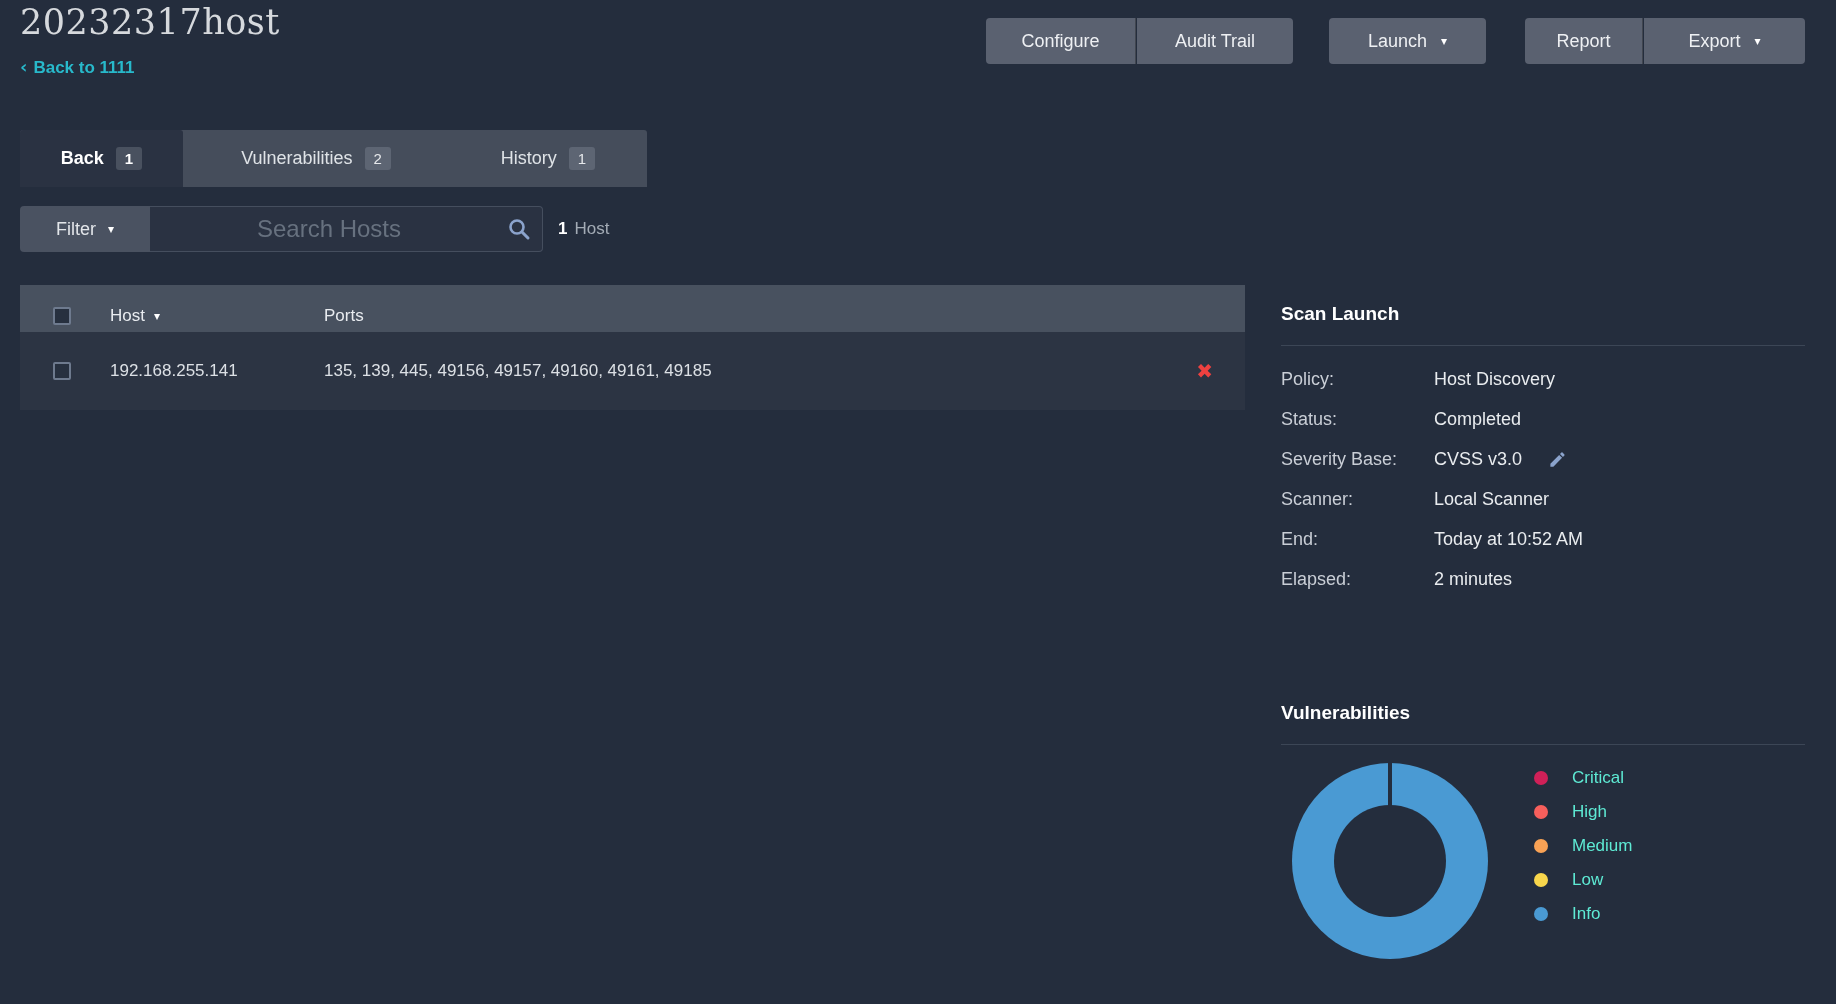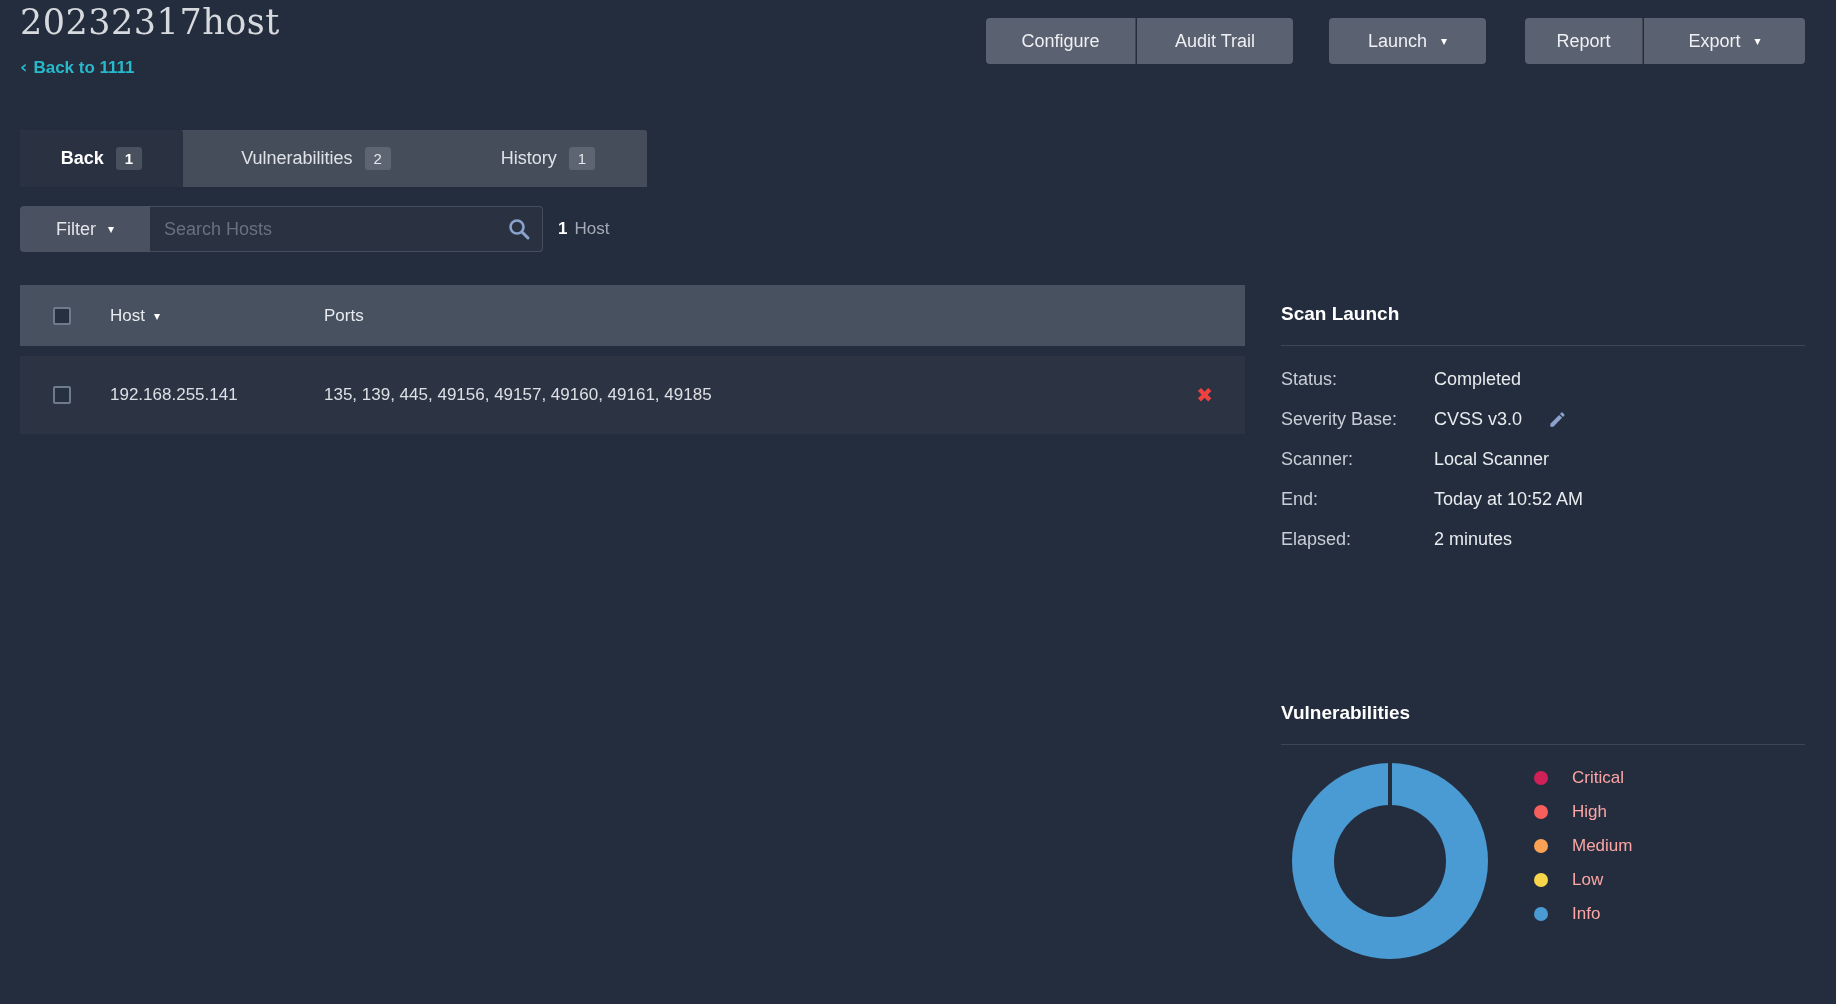--- a/index.html
+++ b/index.html
@@ -67,37 +67,37 @@
   .filter-btn {
     width:130px; height:46px; background:#4a5261; border-radius:4px 0 0 4px;
     color:#e3e6ea; font-size:18px; display:flex; align-items:center; justify-content:center;
     gap:12px; cursor:pointer;
   }
   .filter-btn .caret { font-size:12px; color:#ffffff; }
   .search-box { position:relative; width:393px; height:46px; }
   .search-box input {
     width:100%; height:100%; background:#2a3242;
     border:1px solid #454e5e; border-left:none; border-radius:0 4px 4px 0;
-    color:#dce0e5; font-size:18px; padding:0 48px 0 14px;
-    font-family:"Liberation Sans", sans-serif; outline:none;
+    color:#dce0e5; font-size:24px; padding:0 48px 0 14px;
+    font-family:"Liberation Sans", sans-serif; outline:none;text-align:center;
   }
   .search-box input::placeholder { color:#67717f; }
   .search-icon { position:absolute; right:12px; top:11px; cursor:pointer; }
   .host-count { position:absolute; left:558px; top:206px; height:46px; display:flex; align-items:center; font-size:17px; }
   .host-count .num { color:#ffffff; font-weight:700; margin-right:7px; }
   .host-count .lbl { color:#a3abb5; }
 
   
   .table-header {
     position:absolute; left:20px; top:285px; width:1225px; height:61px;
     background:#48515f; display:flex; align-items:center;
     font-size:17px; color:#e9ecf0;
   }
   .table-row {
-    position:absolute; left:20px; top:356px; width:1225px; height:78px;
+    position:absolute; left:20px; top:332px; width:1225px; height:78px;
     background:#2c3443; display:flex; align-items:center;
     font-size:17px; color:#dce0e5; cursor:pointer;
   }
   .cb {
     width:18px; height:18px; border:2px solid #6e7a8e; border-radius:2px;
     background:#27303f; margin-left:33px; flex:0 0 auto; cursor:pointer;
   }
   .col-host { width:253px; padding-left:39px; display:flex; align-items:center; gap:9px; }
   .sort-caret { font-size:12px; color:#ffffff; }
   .col-ports { flex:1; }
@@ -128,21 +128,21 @@
   }
   .donut-hole {
     position:absolute; left:42px; top:42px; width:112px; height:112px;
     border-radius:50%; background:#242d3d;
   }
   .donut-gap { position:absolute; left:96px; top:0; width:4px; height:44px; background:#242d3d; }
 
   .legend { position:absolute; left:1534px; top:761px; }
   .legend-item { height:34px; display:flex; align-items:center; cursor:pointer; }
   .legend-dot { width:14px; height:14px; border-radius:50%; flex:0 0 auto; }
-  .legend-label { margin-left:24px; font-size:17px; color:#fca5a5; }
+  .legend-label { margin-left:24px; font-size:17px; color:#5eead4; }
 </style>
 </head>
 <body>
 
 <div class="page-title">20232317host</div>
 
 <div class="back-link">
   <span class="chev glyph">‹</span><span>Back to 1111</span>
 </div>
 
@@ -201,20 +201,24 @@
   <span class="col-host">192.168.255.141</span>
   <span class="col-ports">135, 139, 445, 49156, 49157, 49160, 49161, 49185</span>
   <span class="row-delete glyph">✖</span>
 </div>
 
 <div id="scan-details-heading" class="panel-heading">Scan Launch</div>
 <div id="divider-1" class="panel-divider"></div>
 
 <div class="details-rows">
   <div class="detail-row">
+    <span class="detail-label">Policy:</span>
+    <span class="detail-value">Host Discovery</span>
+  </div>
+  <div class="detail-row">
     <span class="detail-label">Status:</span>
     <span class="detail-value">Completed</span>
   </div>
   <div class="detail-row">
     <span class="detail-label">Severity Base:</span>
     <span class="detail-value">CVSS v3.0</span>
     <span class="edit-icon">
       <svg width="19" height="19" viewBox="0 0 24 24">
         <path fill="#8ba3cc" d="M3 17.25V21h3.75L17.81 9.94l-3.75-3.75L3 17.25zM20.71 7.04a1 1 0 0 0 0-1.41l-2.34-2.34a1 1 0 0 0-1.41 0l-1.83 1.83 3.75 3.75 1.83-1.83z"></path>
       </svg>

